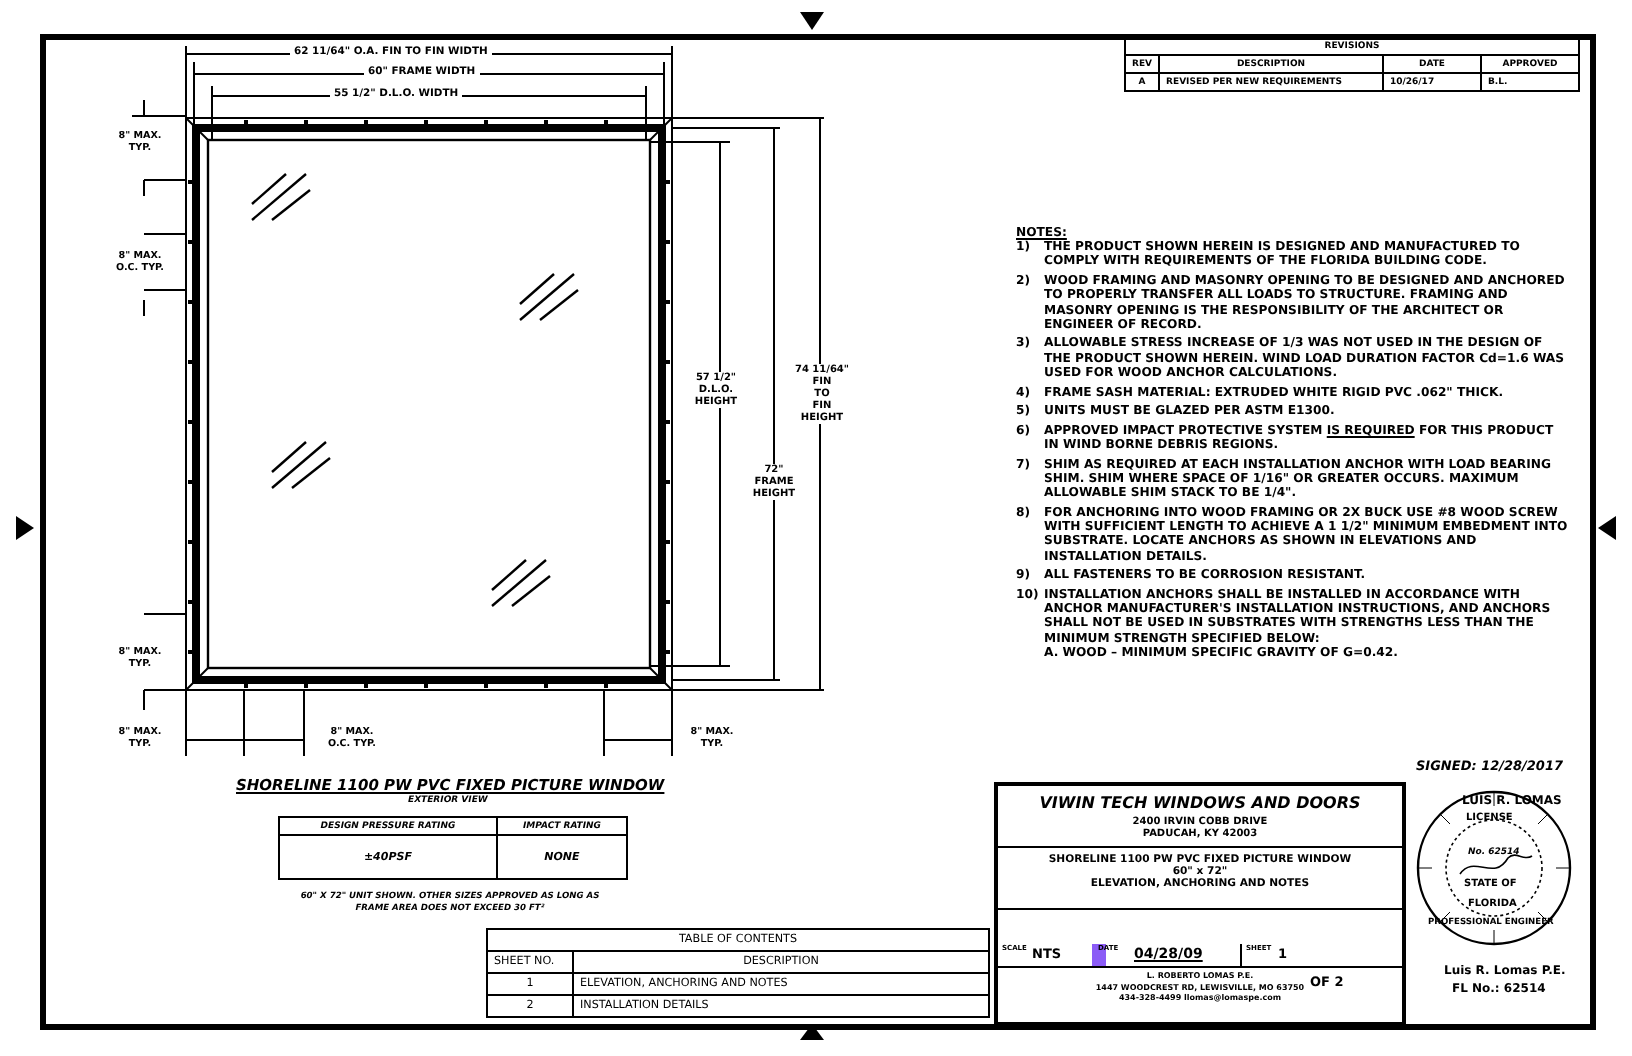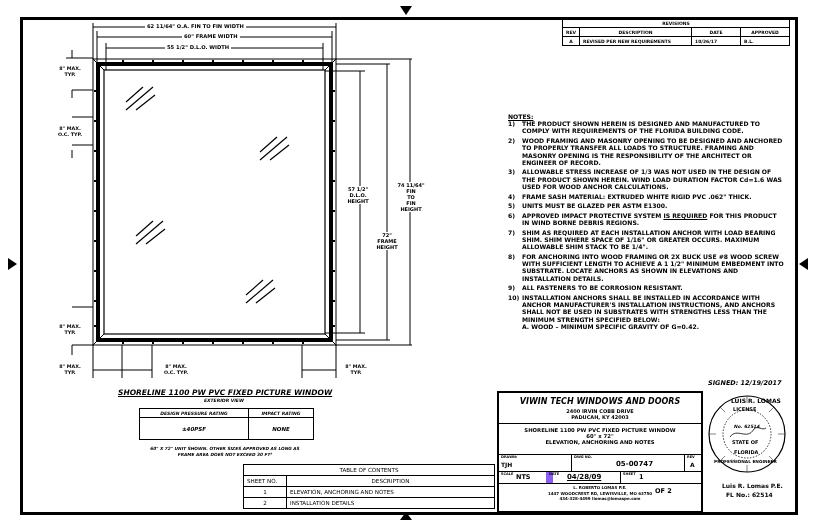--- a/index.html
+++ b/index.html
@@ -268,48 +268,34 @@
   <div class="note">
       <span class="n">10)</span>
       <span class="b">INSTALLATION ANCHORS SHALL BE INSTALLED IN ACCORDANCE WITH ANCHOR MANUFACTURER'S INSTALLATION INSTRUCTIONS, AND ANCHORS SHALL NOT BE USED IN SUBSTRATES WITH STRENGTHS LESS THAN THE MINIMUM STRENGTH SPECIFIED BELOW:</span>
     </div>
   <div class="note" style="margin-top:-2px;">
       <span class="n"></span>
       <span class="b">A. WOOD – MINIMUM SPECIFIC GRAVITY OF G=0.42.</span>
     </div>
 </div>
 
-<div class="t" style="left:708px;top:380px;font-size:6.5px;font-style:italic;">SIGNED: 12/19/2017</div>
+<div class="t" style="left:708px;top:380px;font-size:6.5px;font-style:italic;">SIGNED: 12/28/2017</div>
 
 <div class="tb">
   <div class="abs" style="left:0;top:0;width:202px;height:30px;text-align:center;border-bottom:1px solid #000;">
     <div style="font-size:8px;margin-top:4px;font-style:italic;">VIWIN TECH WINDOWS AND DOORS</div>
     <div style="font-size:5px;margin-top:2px;">2400 IRVIN COBB DRIVE</div>
     <div style="font-size:5px;">PADUCAH, KY 42003</div>
   </div>
   <div class="abs" style="left:0;top:31px;width:202px;height:30px;text-align:center;border-bottom:1px solid #000;">
     <div style="font-size:5.3px;margin-top:3px;">SHORELINE 1100 PW PVC FIXED PICTURE WINDOW</div>
     <div style="font-size:5.3px;">60" x 72"</div>
     <div style="font-size:5.3px;">ELEVATION, ANCHORING AND NOTES</div>
   </div>
 
-  <div class="abs" style="left:0;top:62px;width:202px;height:16px;border-bottom:1px solid #000;">
-    <div class="abs" style="left:0;top:0;width:72px;height:16px;border-right:1px solid #000;">
-      <div class="t" style="left:2px;top:1px;font-size:3.5px;">DRAWN:</div>
-      <div class="t" style="left:2px;top:7px;font-size:6px;">TJH</div>
-    </div>
-    <div class="abs" style="left:73px;top:0;width:112px;height:16px;border-right:1px solid #000;">
-      <div class="t" style="left:2px;top:1px;font-size:3.5px;">DWG NO.</div>
-      <div class="t" style="left:44px;top:6px;font-size:7px;">05-00747</div>
-    </div>
-    <div class="abs" style="left:186px;top:0;width:16px;height:16px;">
-      <div class="t" style="left:2px;top:1px;font-size:3.5px;">REV</div>
-      <div class="t" style="left:5px;top:7px;font-size:6px;">A</div>
-    </div>
-  </div>
 
   <div class="abs" style="left:0;top:79px;width:202px;height:11px;border-bottom:1px solid #000;">
     <div class="abs" style="left:0;top:0;width:47px;height:11px;border-right:7px solid #8b5cf6;">
       <div class="t" style="left:2px;top:1px;font-size:3.5px;">SCALE</div>
       <div class="t" style="left:17px;top:2px;font-size:6.5px;">NTS</div>
     </div>
     <div class="abs" style="left:48px;top:0;width:73px;height:11px;border-right:1px solid #000;">
       <div class="t" style="left:2px;top:1px;font-size:3.5px;">DATE</div>
       <div class="t" style="left:20px;top:2px;font-size:7px;text-decoration:underline;">04/28/09</div>
     </div>

